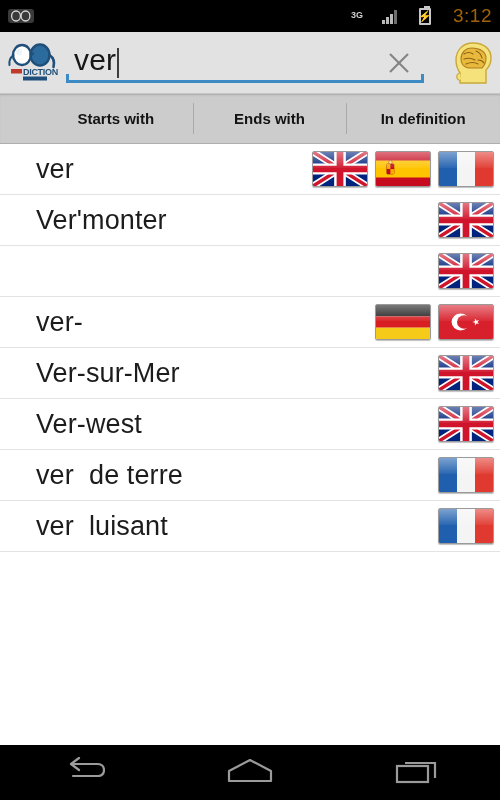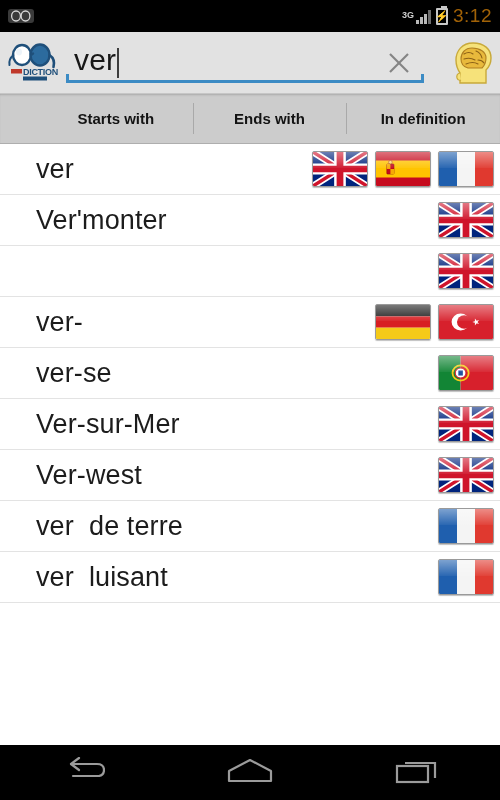--- a/index.html
+++ b/index.html
@@ -12,21 +12,21 @@
   #screen { position:relative; width:500px; height:800px; background:#fff; }
 
   
   .statusbar{
     height:32px; background:#000; display:flex; align-items:center;
     padding:0 8px; position:relative;
   }
   .status-left{ display:flex; align-items:center; gap:6px; }
   .notif-glasses{ width:26px; height:16px; position:relative; display:block; }
   .status-right{
-    margin-left:auto; display:flex; align-items:center; gap:5px;
+    margin-left:auto; display:flex; align-items:center; gap:22px;
   }
   .net-type{
     color:#cfcfcf; font-size:9px; font-weight:bold; line-height:1;
     align-self:flex-start; margin-top:6px; margin-right:-3px;
   }
   .signal{ display:flex; align-items:flex-end; gap:1px; height:15px; }
   .signal i{ display:block; width:3px; background:#b9b9b9; }
   .signal i:nth-child(1){ height:4px; }
   .signal i:nth-child(2){ height:7px; }
   .signal i:nth-child(3){ height:10px; }
@@ -299,35 +299,20 @@
         <rect width="60" height="40" fill="#d7202c"></rect>
         <circle cx="24" cy="20" r="10" fill="#fff"></circle>
         <circle cx="28" cy="20" r="8" fill="#d7202c"></circle>
         <path d="M37 20 l7.5 -2.4 -4.6 6.4 0 -8 4.6 6.4 z" fill="#fff"></path>
       </svg>
             <span class="gloss"></span>
           </span>
         </span>
       </div>
       <div class="row">
-        <span class="row-label">ver-se</span>
-        <span class="row-flags">
-          <span class="flag">
-            <svg viewBox="0 0 60 40" preserveAspectRatio="none">
-        <rect width="24" height="40" fill="#128535"></rect>
-        <rect x="24" width="36" height="40" fill="#d7202c"></rect>
-        <circle cx="24" cy="20" r="9" fill="none" stroke="#f5ca18" stroke-width="2"></circle>
-        <circle cx="24" cy="20" r="6" fill="#fff" stroke="#d7202c" stroke-width="1.2"></circle>
-        <rect x="21.5" y="17" width="5" height="6" fill="#1f4fa0"></rect>
-      </svg>
-            <span class="gloss"></span>
-          </span>
-        </span>
-      </div>
-      <div class="row">
         <span class="row-label">Ver-sur-Mer</span>
         <span class="row-flags">
           <span class="flag">
             <svg viewBox="0 0 60 40" preserveAspectRatio="none">
         <rect width="60" height="40" fill="#00247d"></rect>
         <path d="M0,0 L60,40 M60,0 L0,40" stroke="#fff" stroke-width="8"></path>
         <path d="M0,0 L60,40 M60,0 L0,40" stroke="#cf142b" stroke-width="4"></path>
         <path d="M30,0 L30,40 M0,20 L60,20" stroke="#fff" stroke-width="13"></path>
         <path d="M30,0 L30,40 M0,20 L60,20" stroke="#cf142b" stroke-width="7.5"></path>
       </svg>

